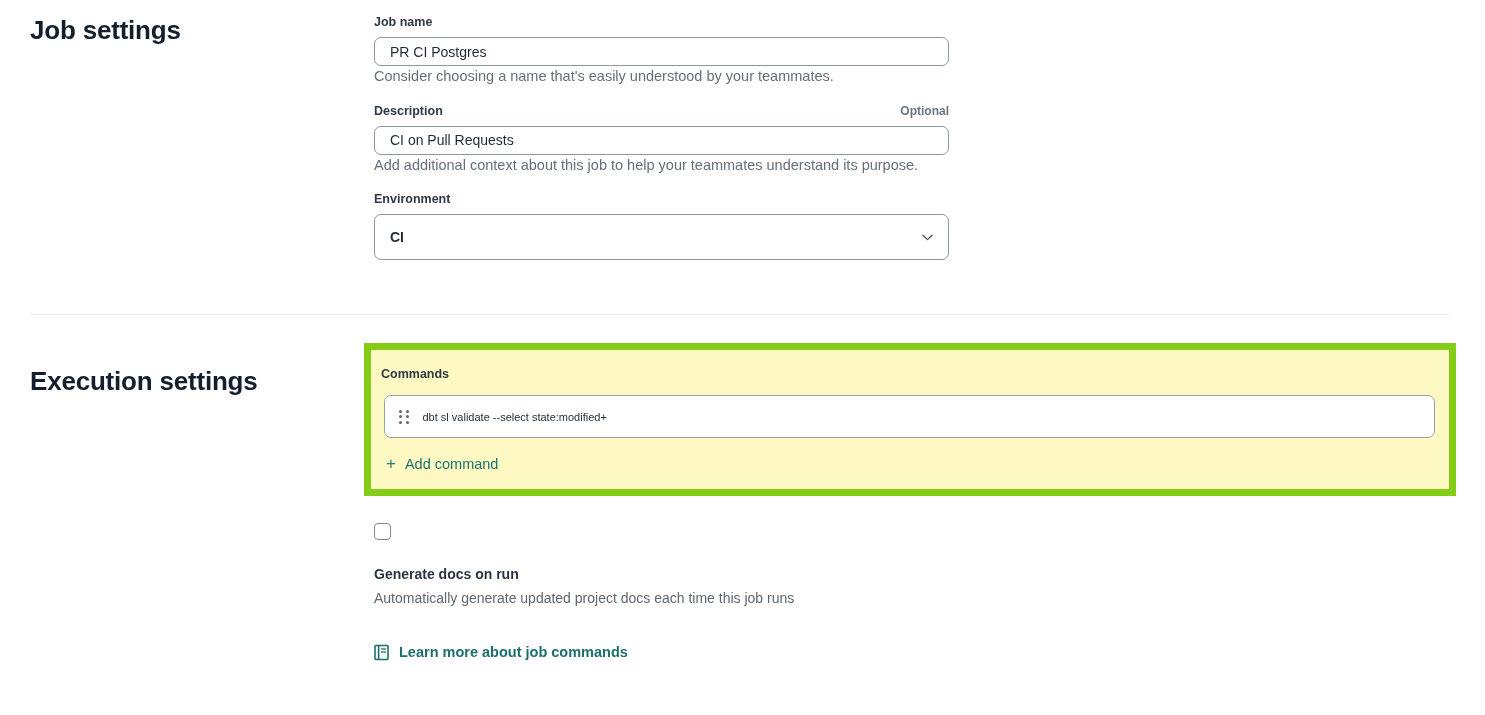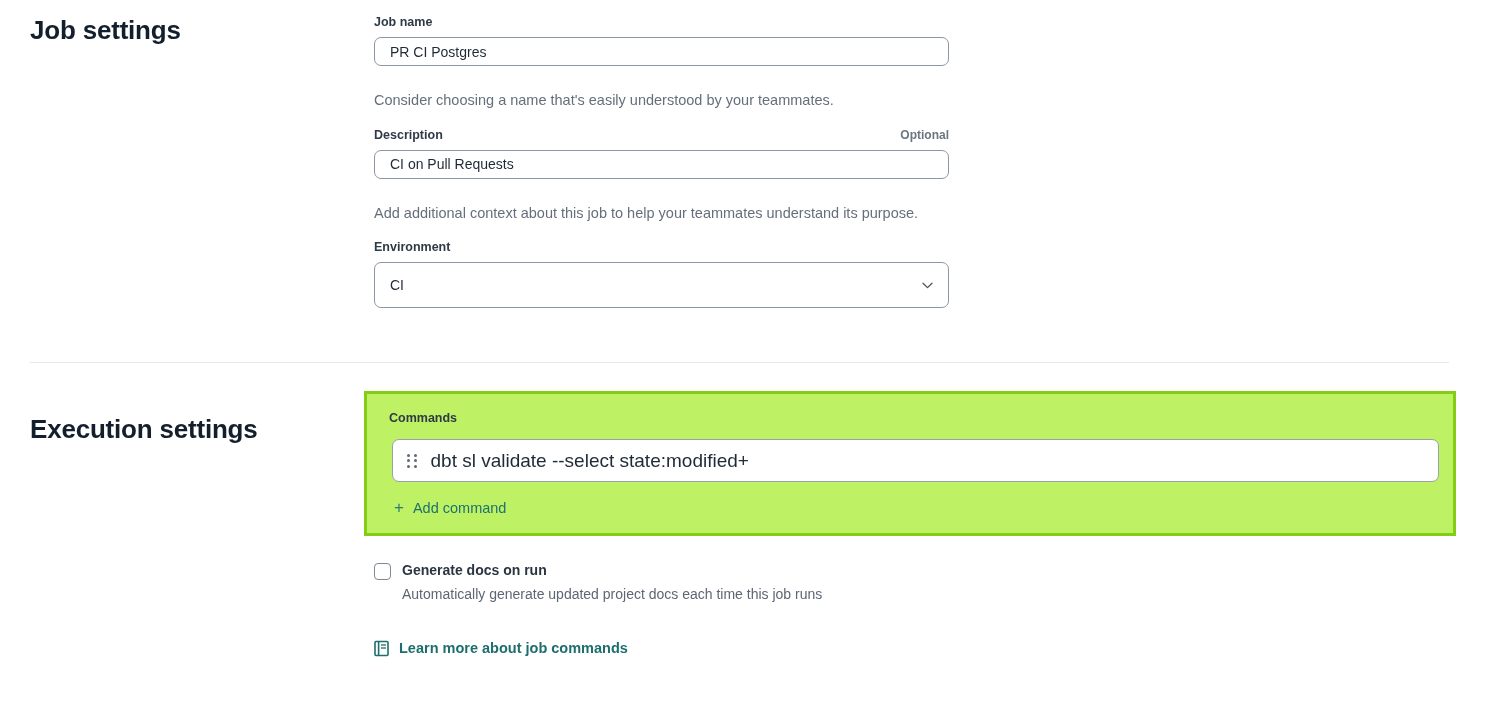--- a/index.html
+++ b/index.html
@@ -28,65 +28,65 @@
   }
   .label-row { display: flex; justify-content: space-between; align-items: baseline; margin-bottom: 7px; }
   .label-row .field-label { margin-bottom: 0; }
   .optional-tag { font-size: 12px; font-weight: 700; color: #6b7581; }
   .text-input {
     width: 100%; height: 29px;
     border: 1px solid #8c96a3; border-radius: 7px;
     padding: 0 15px; font-size: 14px; color: #1f2a37;
     font-family: "Liberation Sans", sans-serif; background: #fff; outline: none;
   }
-  .helper { font-size: 14.5px; color: #656f7b; margin: 25px 0 0; line-height: 1.35; }
+  .helper { font-size: 14.5px; color: #656f7b; margin: 1px 0 0; line-height: 1.35; }
 
   .select-box {
     height: 46px; border: 1px solid #8c96a3; border-radius: 7px;
     display: flex; align-items: center; justify-content: space-between;
-    padding: 16px 15px; font-size: 14px; color: #1f2a37; background: #fff; cursor: pointer;
+    padding: 16px 15px; font-size: 14px; color: #1f2a37; background: #fff; cursor: pointer; font-weight: bold;
   }
 
   .divider { border: none; border-top: 1px solid #e6e8ea; margin: 46px 0 0 0; }
 
   .exec-section { margin-top: 28px; }
   .exec-left { padding-top: 23px; }
   .exec-col { flex: 1; min-width: 0; }
 
   .commands-highlight {
-    border: 3px solid #84cc16;
+    border: 7px solid #84cc16;
     margin-left: -10px; margin-right: -7px;
-    padding: 17px 14px 15px 19px;
-    background: #bef264;
+    padding: 17px 14px 15px 7px;
+    background: #fef9c3;
   }
   .commands-label {
     display: block; font-size: 12.5px; font-weight: 700;
     color: #2f3a47; margin: 0 0 13px 3px; line-height: 1.2;
   }
   .command-row {
     display: flex; align-items: center; height: 43px;
     border: 1px solid #99a1ac; border-radius: 7px;
     background: #fff; padding: 0 14px; margin-left: 6px;
   }
   .drag-handle {
     display: grid; grid-template-columns: repeat(2, 3px);
     grid-auto-rows: 3px; gap: 2.5px 3.5px;
     margin-right: 14px; cursor: grab;
   }
   .drag-handle i { width: 3px; height: 3px; border-radius: 50%; background: #5f6974; }
-  .command-text { font-size: 19px; color: #1f2a37; }
+  .command-text { font-size: 11px; color: #1f2a37; }
   .add-command {
     display: inline-flex; align-items: center; gap: 9px;
     margin: 17px 0 2px 8px; cursor: pointer;
     color: #1e7170; font-size: 14.5px; text-decoration: none;
   }
   .plus-glyph { font-size: 17px; line-height: 1; color: #2a7c78; font-weight: 400; }
 
   .checkbox-group { margin-top: 26px; }
-  .cb-row { display: flex; align-items: flex-start; gap: 11px; margin-bottom: 13px; }
+  .cb-row { display: flex; align-items: flex-start; gap: 26px; margin-bottom: 13px; flex-direction: column; }
   .checkbox {
     width: 17px; height: 17px; flex: none; margin-top: 1px;
     border: 1.5px solid #7f8994; border-radius: 4px; background: #fff; cursor: pointer;
   }
   .cb-label { font-size: 14px; font-weight: 700; color: #2b3542; line-height: 1.25; }
   .cb-desc { font-size: 14px; color: #5d6773; margin-top: 4px; line-height: 1.45; max-width: 538px; }
   .code-chip {
     font-family: "DejaVu Sans Mono", monospace; font-size: 12.5px;
     background: #f2f3f4; color: #4d5766; padding: 1px 5px; border-radius: 2px;
   }

